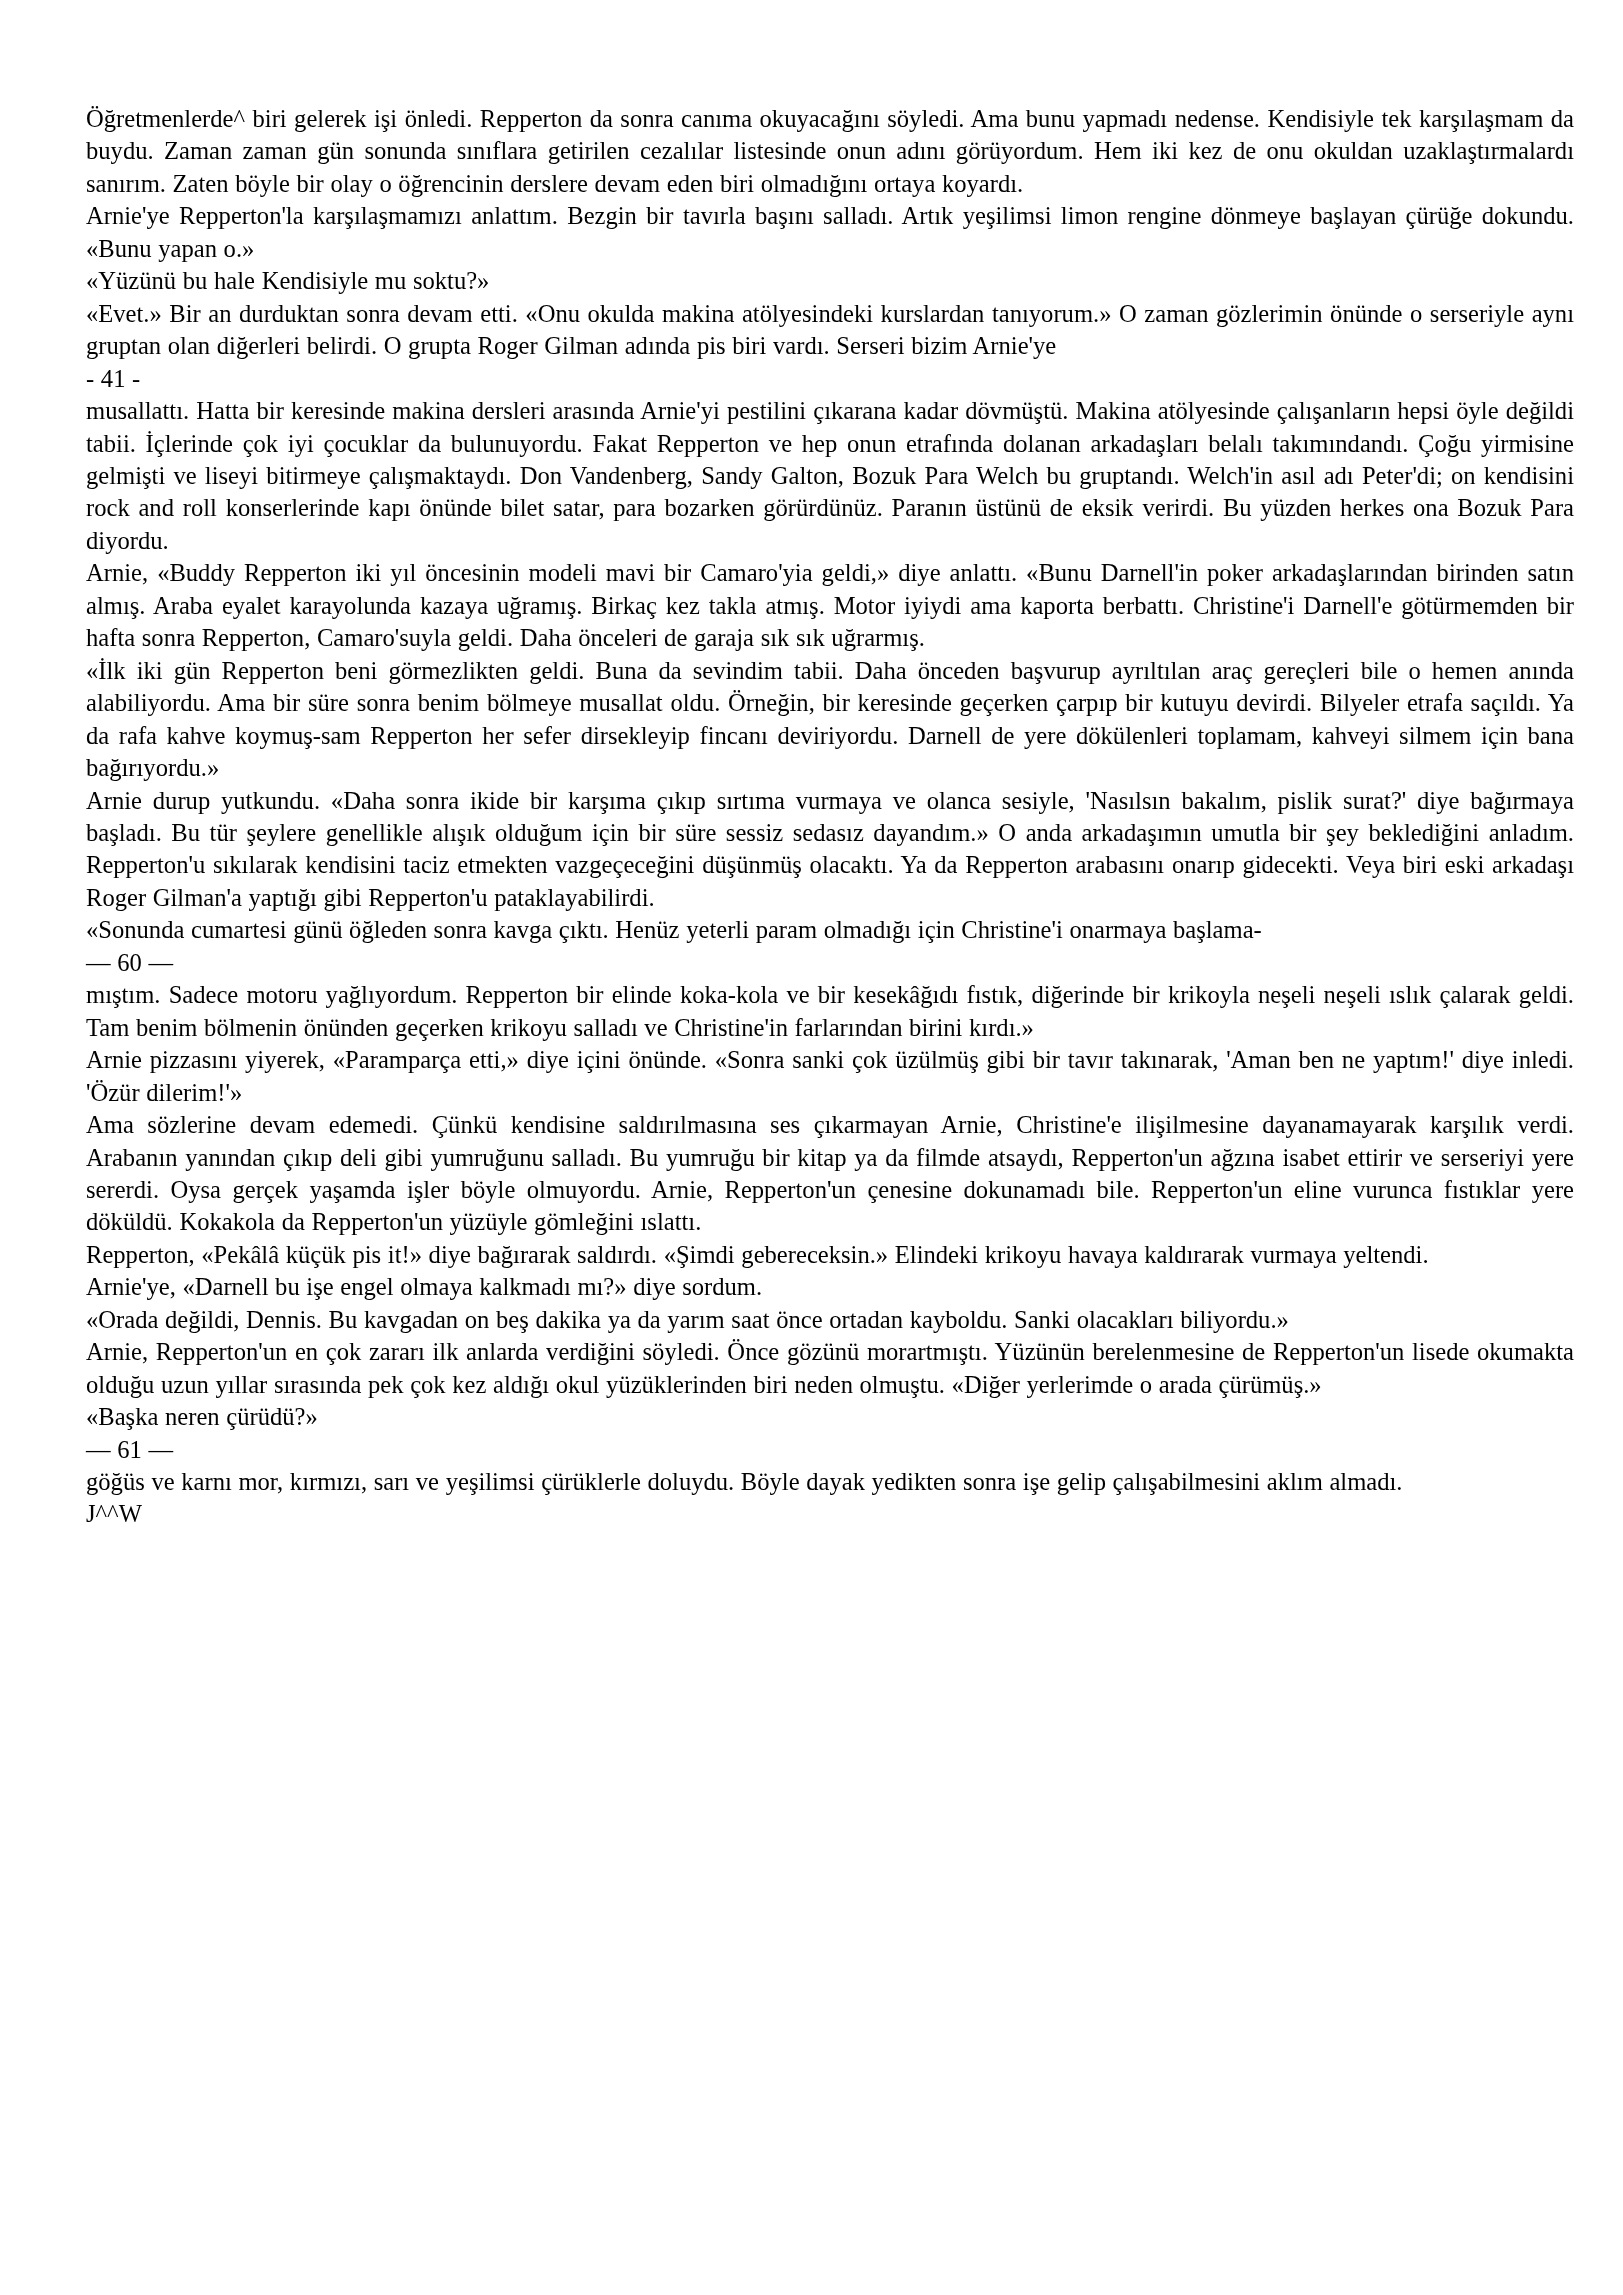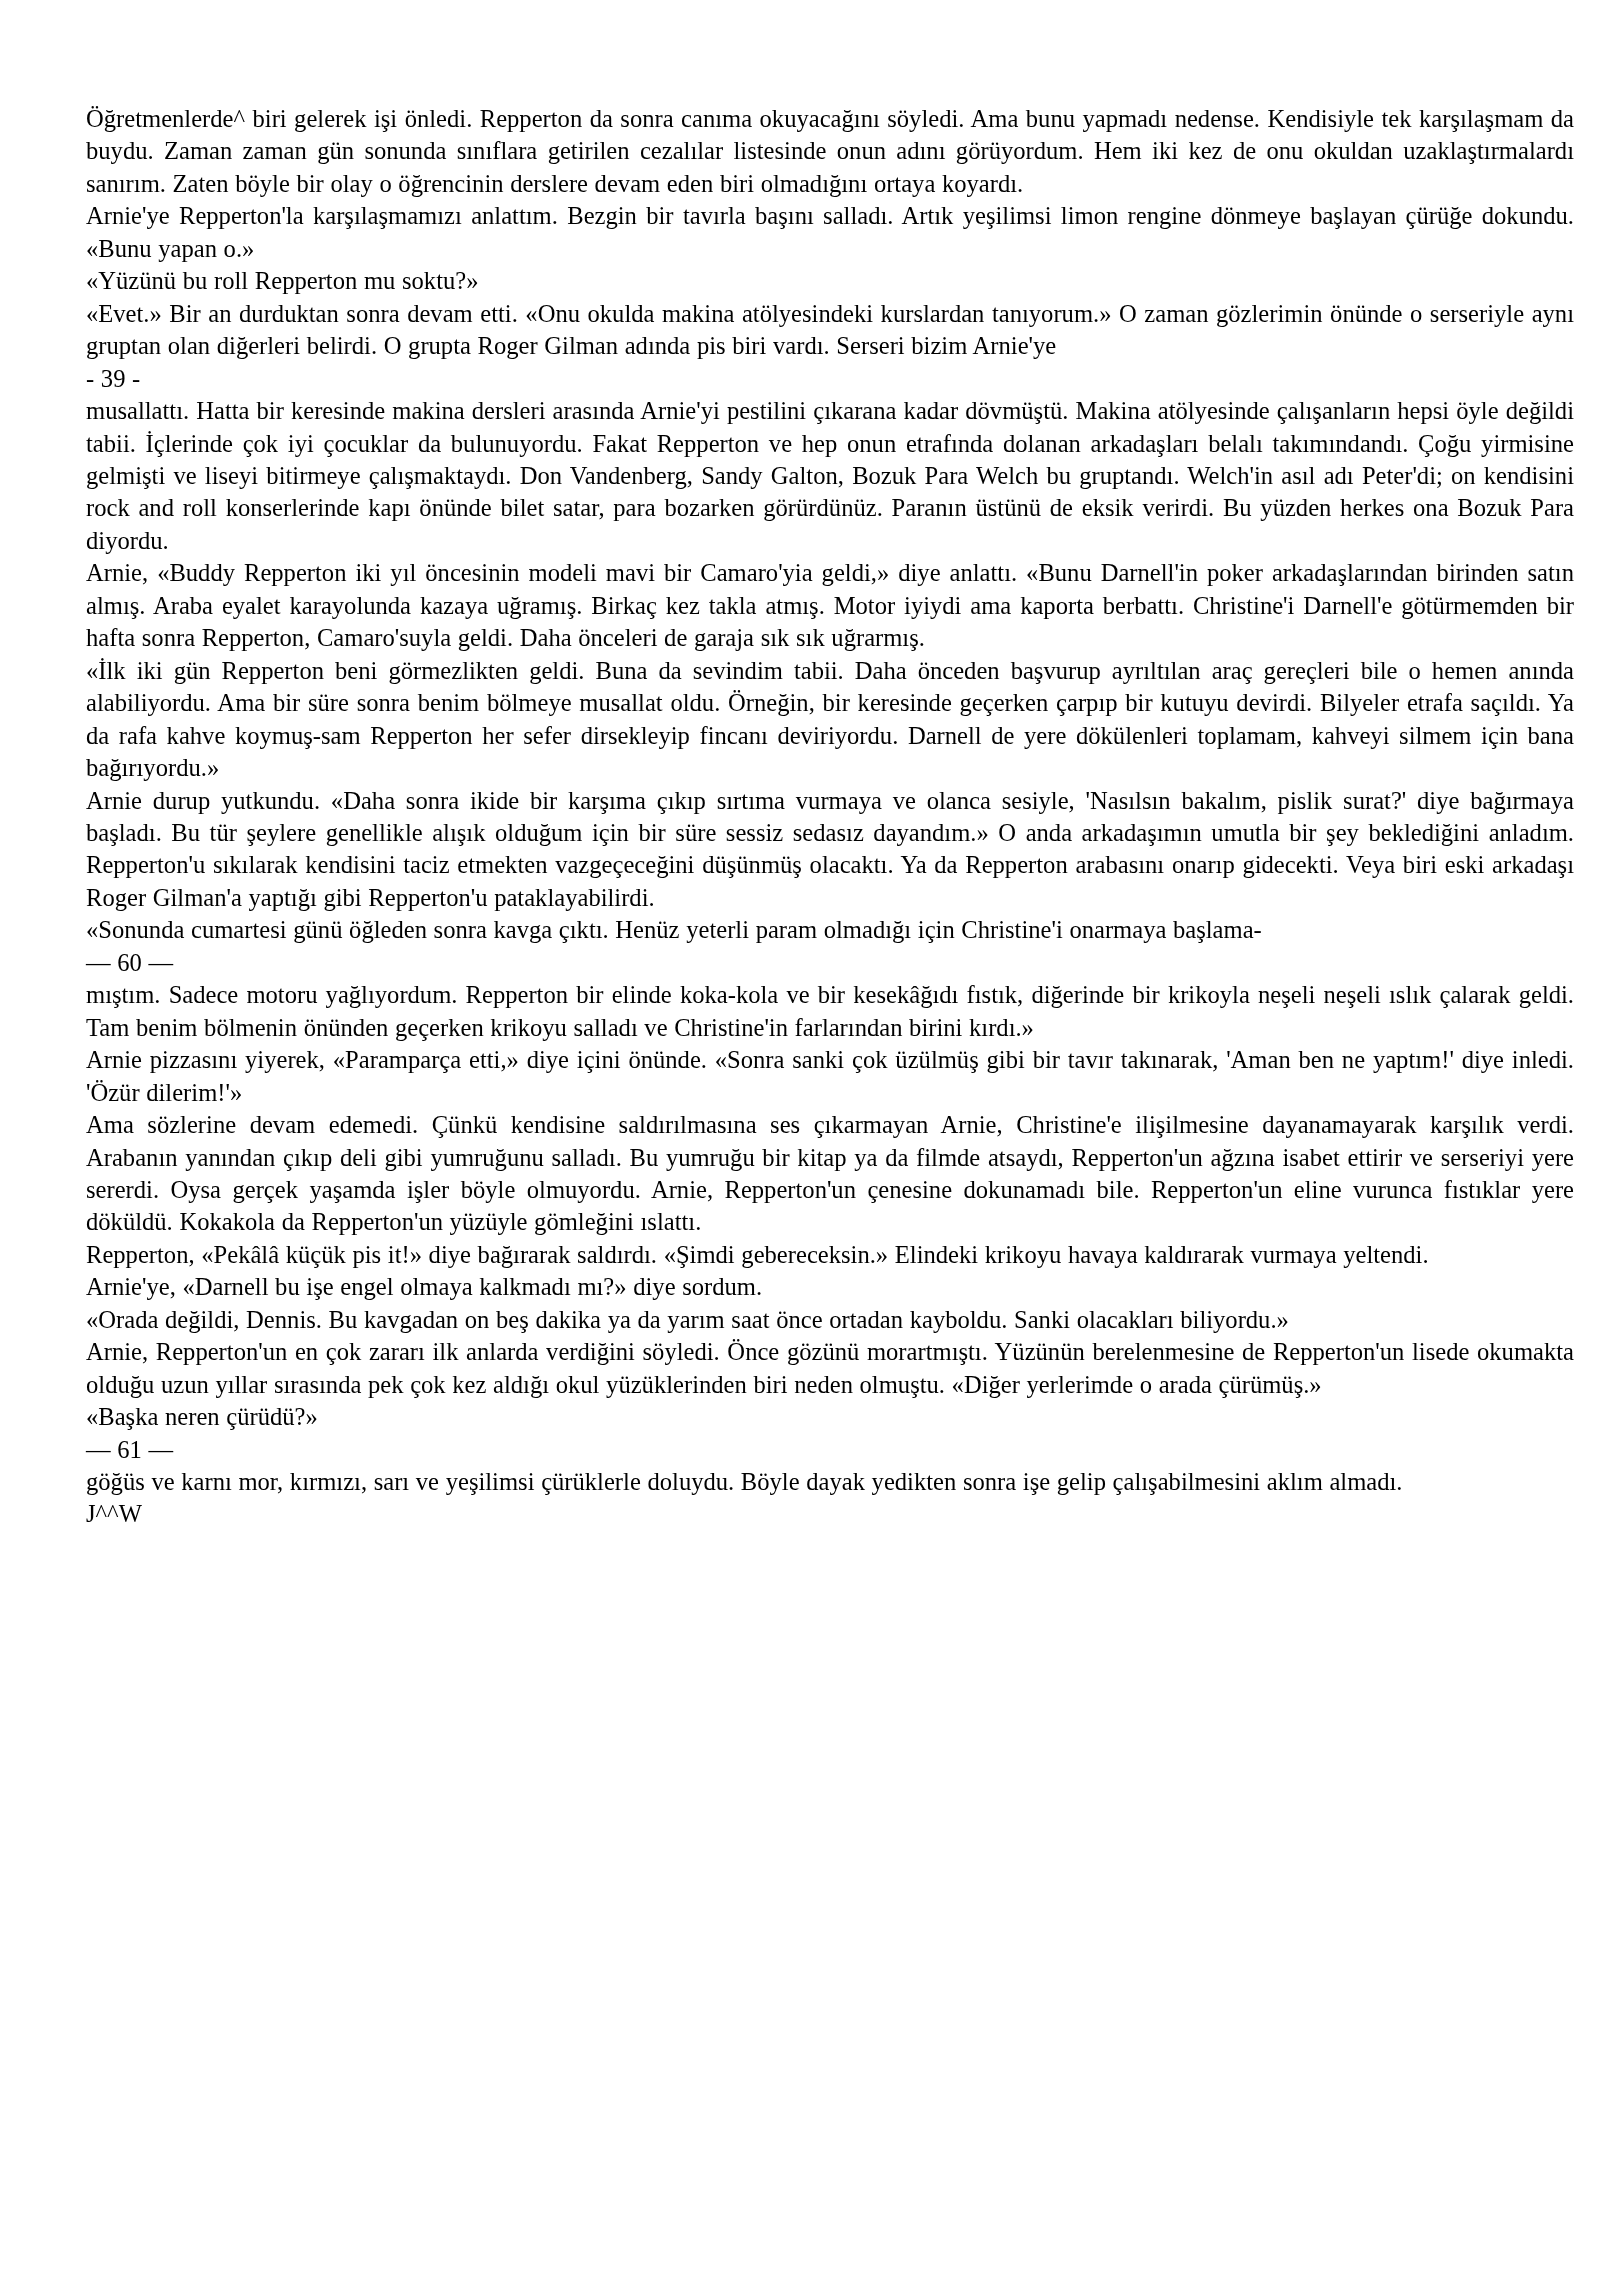--- a/index.html
+++ b/index.html
@@ -32,23 +32,23 @@
     text-align: left;
   }
 </style>
 </head>
 <body>
 
 <div class="doc-page" data-name="document-page">
   <div class="doc-text" data-name="text-content">
       <p data-name="paragraph">Öğretmenlerde^ biri gelerek işi önledi. Repperton da sonra canıma okuyacağını söyledi. Ama bunu yapmadı nedense. Kendisiyle tek karşılaşmam da buydu. Zaman zaman gün sonunda sınıflara getirilen cezalılar listesinde onun adını görüyordum. Hem iki kez de onu okuldan uzaklaştırmalardı sanırım. Zaten böyle bir olay o öğrencinin derslere devam eden biri olmadığını ortaya koyardı.</p>
       <p data-name="paragraph">Arnie'ye Repperton'la karşılaşmamızı anlattım. Bezgin bir tavırla başını salladı. Artık yeşilimsi limon rengine dönmeye başlayan çürüğe dokundu. «Bunu yapan o.»</p>
-      <p data-name="paragraph">«Yüzünü bu roll Repperton mu soktu?»</p>
+      <p data-name="paragraph">«Yüzünü bu hale Kendisiyle mu soktu?»</p>
       <p data-name="paragraph">«Evet.» Bir an durduktan sonra devam etti. «Onu okulda makina atölyesindeki kurslardan tanıyorum.» O zaman gözlerimin önünde o serseriyle aynı gruptan olan diğerleri belirdi. O grupta Roger Gilman adında pis biri vardı. Serseri bizim Arnie'ye</p>
-      <p data-name="page-number-marker">- 39 -</p>
+      <p data-name="page-number-marker">- 41 -</p>
       <p data-name="paragraph">musallattı. Hatta bir keresinde makina dersleri arasında Arnie'yi pestilini çıkarana kadar dövmüştü. Makina atölyesinde çalışanların hepsi öyle değildi tabii. İçlerinde çok iyi çocuklar da bulunuyordu. Fakat Repperton ve hep onun etrafında dolanan arkadaşları belalı takımındandı. Çoğu yirmisine gelmişti ve liseyi bitirmeye çalışmaktaydı. Don Vandenberg, Sandy Galton, Bozuk Para Welch bu gruptandı. Welch'in asıl adı Peter'di; on kendisini rock and roll konserlerinde kapı önünde bilet satar, para bozarken görürdünüz. Paranın üstünü de eksik verirdi. Bu yüzden herkes ona Bozuk Para diyordu.</p>
       <p data-name="paragraph">Arnie, «Buddy Repperton iki yıl öncesinin modeli mavi bir Camaro'yia geldi,» diye anlattı. «Bunu Darnell'in poker arkadaşlarından birinden satın almış. Araba eyalet karayolunda kazaya uğramış. Birkaç kez takla atmış. Motor iyiydi ama kaporta berbattı. Christine'i Darnell'e götürmemden bir hafta sonra Repperton, Camaro'suyla geldi. Daha önceleri de garaja sık sık uğrarmış.</p>
       <p data-name="paragraph">«İlk iki gün Repperton beni görmezlikten geldi. Buna da sevindim tabii. Daha önceden başvurup ayrıltılan araç gereçleri bile o hemen anında alabiliyordu. Ama bir süre sonra benim bölmeye musallat oldu. Örneğin, bir keresinde geçerken çarpıp bir kutuyu devirdi. Bilyeler etrafa saçıldı. Ya da rafa kahve koymuş-sam Repperton her sefer dirsekleyip fincanı deviriyordu. Darnell de yere dökülenleri toplamam, kahveyi silmem için bana bağırıyordu.»</p>
       <p data-name="paragraph">Arnie durup yutkundu. «Daha sonra ikide bir karşıma çıkıp sırtıma vurmaya ve olanca sesiyle, 'Nasılsın bakalım, pislik surat?' diye bağırmaya başladı. Bu tür şeylere genellikle alışık olduğum için bir süre sessiz sedasız dayandım.» O anda arkadaşımın umutla bir şey beklediğini anladım. Repperton'u sıkılarak kendisini taciz etmekten vazgeçeceğini düşünmüş olacaktı. Ya da Repperton arabasını onarıp gidecekti. Veya biri eski arkadaşı Roger Gilman'a yaptığı gibi Repperton'u pataklayabilirdi.</p>
       <p data-name="paragraph">«Sonunda cumartesi günü öğleden sonra kavga çıktı. Henüz yeterli param olmadığı için Christine'i onarmaya başlama-</p>
       <p data-name="page-number-marker">— 60 —</p>
       <p data-name="paragraph">mıştım. Sadece motoru yağlıyordum. Repperton bir elinde koka-kola ve bir kesekâğıdı fıstık, diğerinde bir krikoyla neşeli neşeli ıslık çalarak geldi. Tam benim bölmenin önünden geçerken krikoyu salladı ve Christine'in farlarından birini kırdı.»</p>
       <p data-name="paragraph">Arnie pizzasını yiyerek, «Paramparça etti,» diye içini önünde. «Sonra sanki çok üzülmüş gibi bir tavır takınarak, 'Aman ben ne yaptım!' diye inledi. 'Özür dilerim!'»</p>
       <p data-name="paragraph">Ama sözlerine devam edemedi. Çünkü kendisine saldırılmasına ses çıkarmayan Arnie, Christine'e ilişilmesine dayanamayarak karşılık verdi. Arabanın yanından çıkıp deli gibi yumruğunu salladı. Bu yumruğu bir kitap ya da filmde atsaydı, Repperton'un ağzına isabet ettirir ve serseriyi yere sererdi. Oysa gerçek yaşamda işler böyle olmuyordu. Arnie, Repperton'un çenesine dokunamadı bile. Repperton'un eline vurunca fıstıklar yere döküldü. Kokakola da Repperton'un yüzüyle gömleğini ıslattı.</p>
       <p data-name="paragraph">Repperton, «Pekâlâ küçük pis it!» diye bağırarak saldırdı. «Şimdi gebereceksin.» Elindeki krikoyu havaya kaldırarak vurmaya yeltendi.</p>

